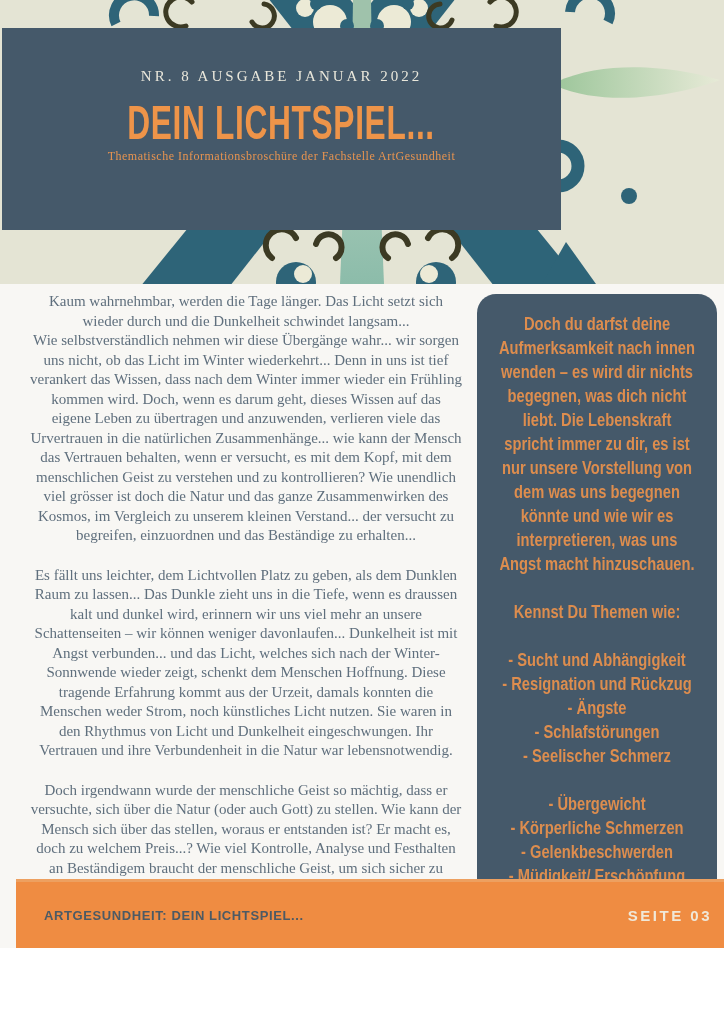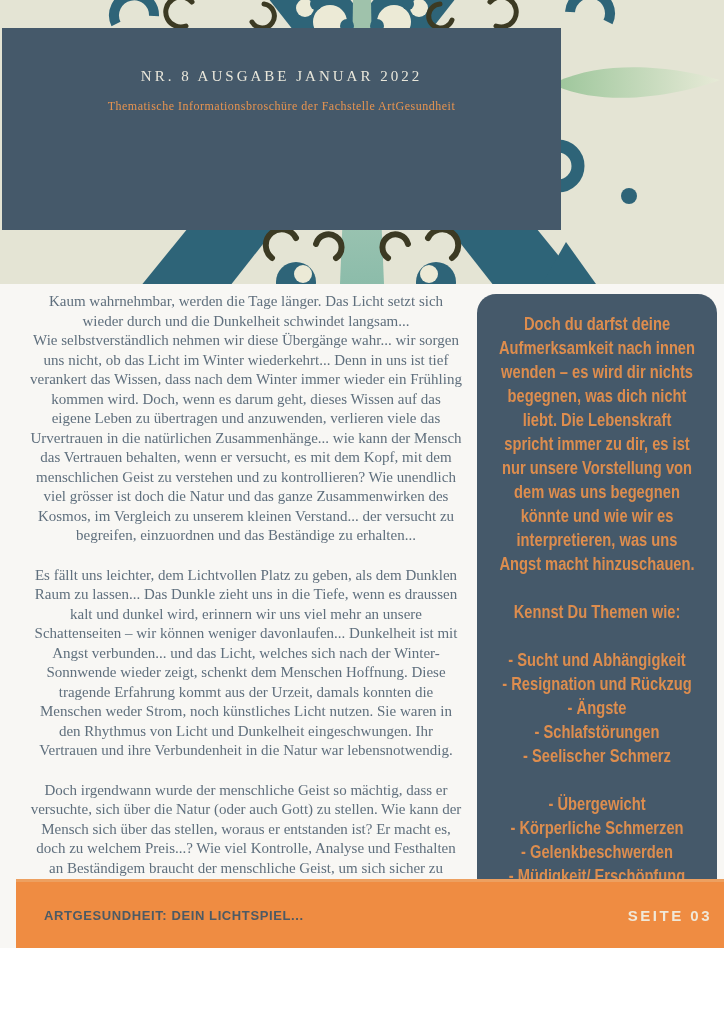--- a/index.html
+++ b/index.html
@@ -121,20 +121,23 @@
       </g>
 
       <circle cx="296" cy="282" r="20" fill="#2e6478"></circle>
       <circle cx="303" cy="274" r="9" fill="#ecead6"></circle>
       <circle cx="436" cy="282" r="20" fill="#2e6478"></circle>
       <circle cx="429" cy="274" r="9" fill="#ecead6"></circle>
     </svg>
 
     <div class="masthead">
       <div class="issue-line">NR. 8 AUSGABE JANUAR 2022</div>
+      <div class="title-row">
+        <div class="main-title">DEIN LICHTSPIEL...</div>
+      </div>
       <div class="subtitle">Thematische Informationsbroschüre der Fachstelle ArtGesundheit</div>
     </div>
   </div>
 
   <div class="body-area">
 
     <div class="article">
       <p>
         <span>Kaum wahrnehmbar, werden die Tage länger. Das Licht setzt sich wieder durch und die Dunkelheit schwindet langsam...</span>
         <span>Wie selbstverständlich nehmen wir diese Übergänge wahr... wir sorgen uns nicht, ob das Licht im Winter wiederkehrt... Denn in uns ist tief verankert das Wissen, dass nach dem Winter immer wieder ein Frühling kommen wird. Doch, wenn es darum geht, dieses Wissen auf das eigene Leben zu übertragen und anzuwenden, verlieren viele das Urvertrauen in die natürlichen Zusammenhänge... wie kann der Mensch das Vertrauen behalten, wenn er versucht, es mit dem Kopf, mit dem menschlichen Geist zu verstehen und zu kontrollieren? Wie unendlich viel grösser ist doch die Natur und das ganze Zusammenwirken des Kosmos, im Vergleich zu unserem kleinen Verstand... der versucht zu begreifen, einzuordnen und das Beständige zu erhalten...</span>

